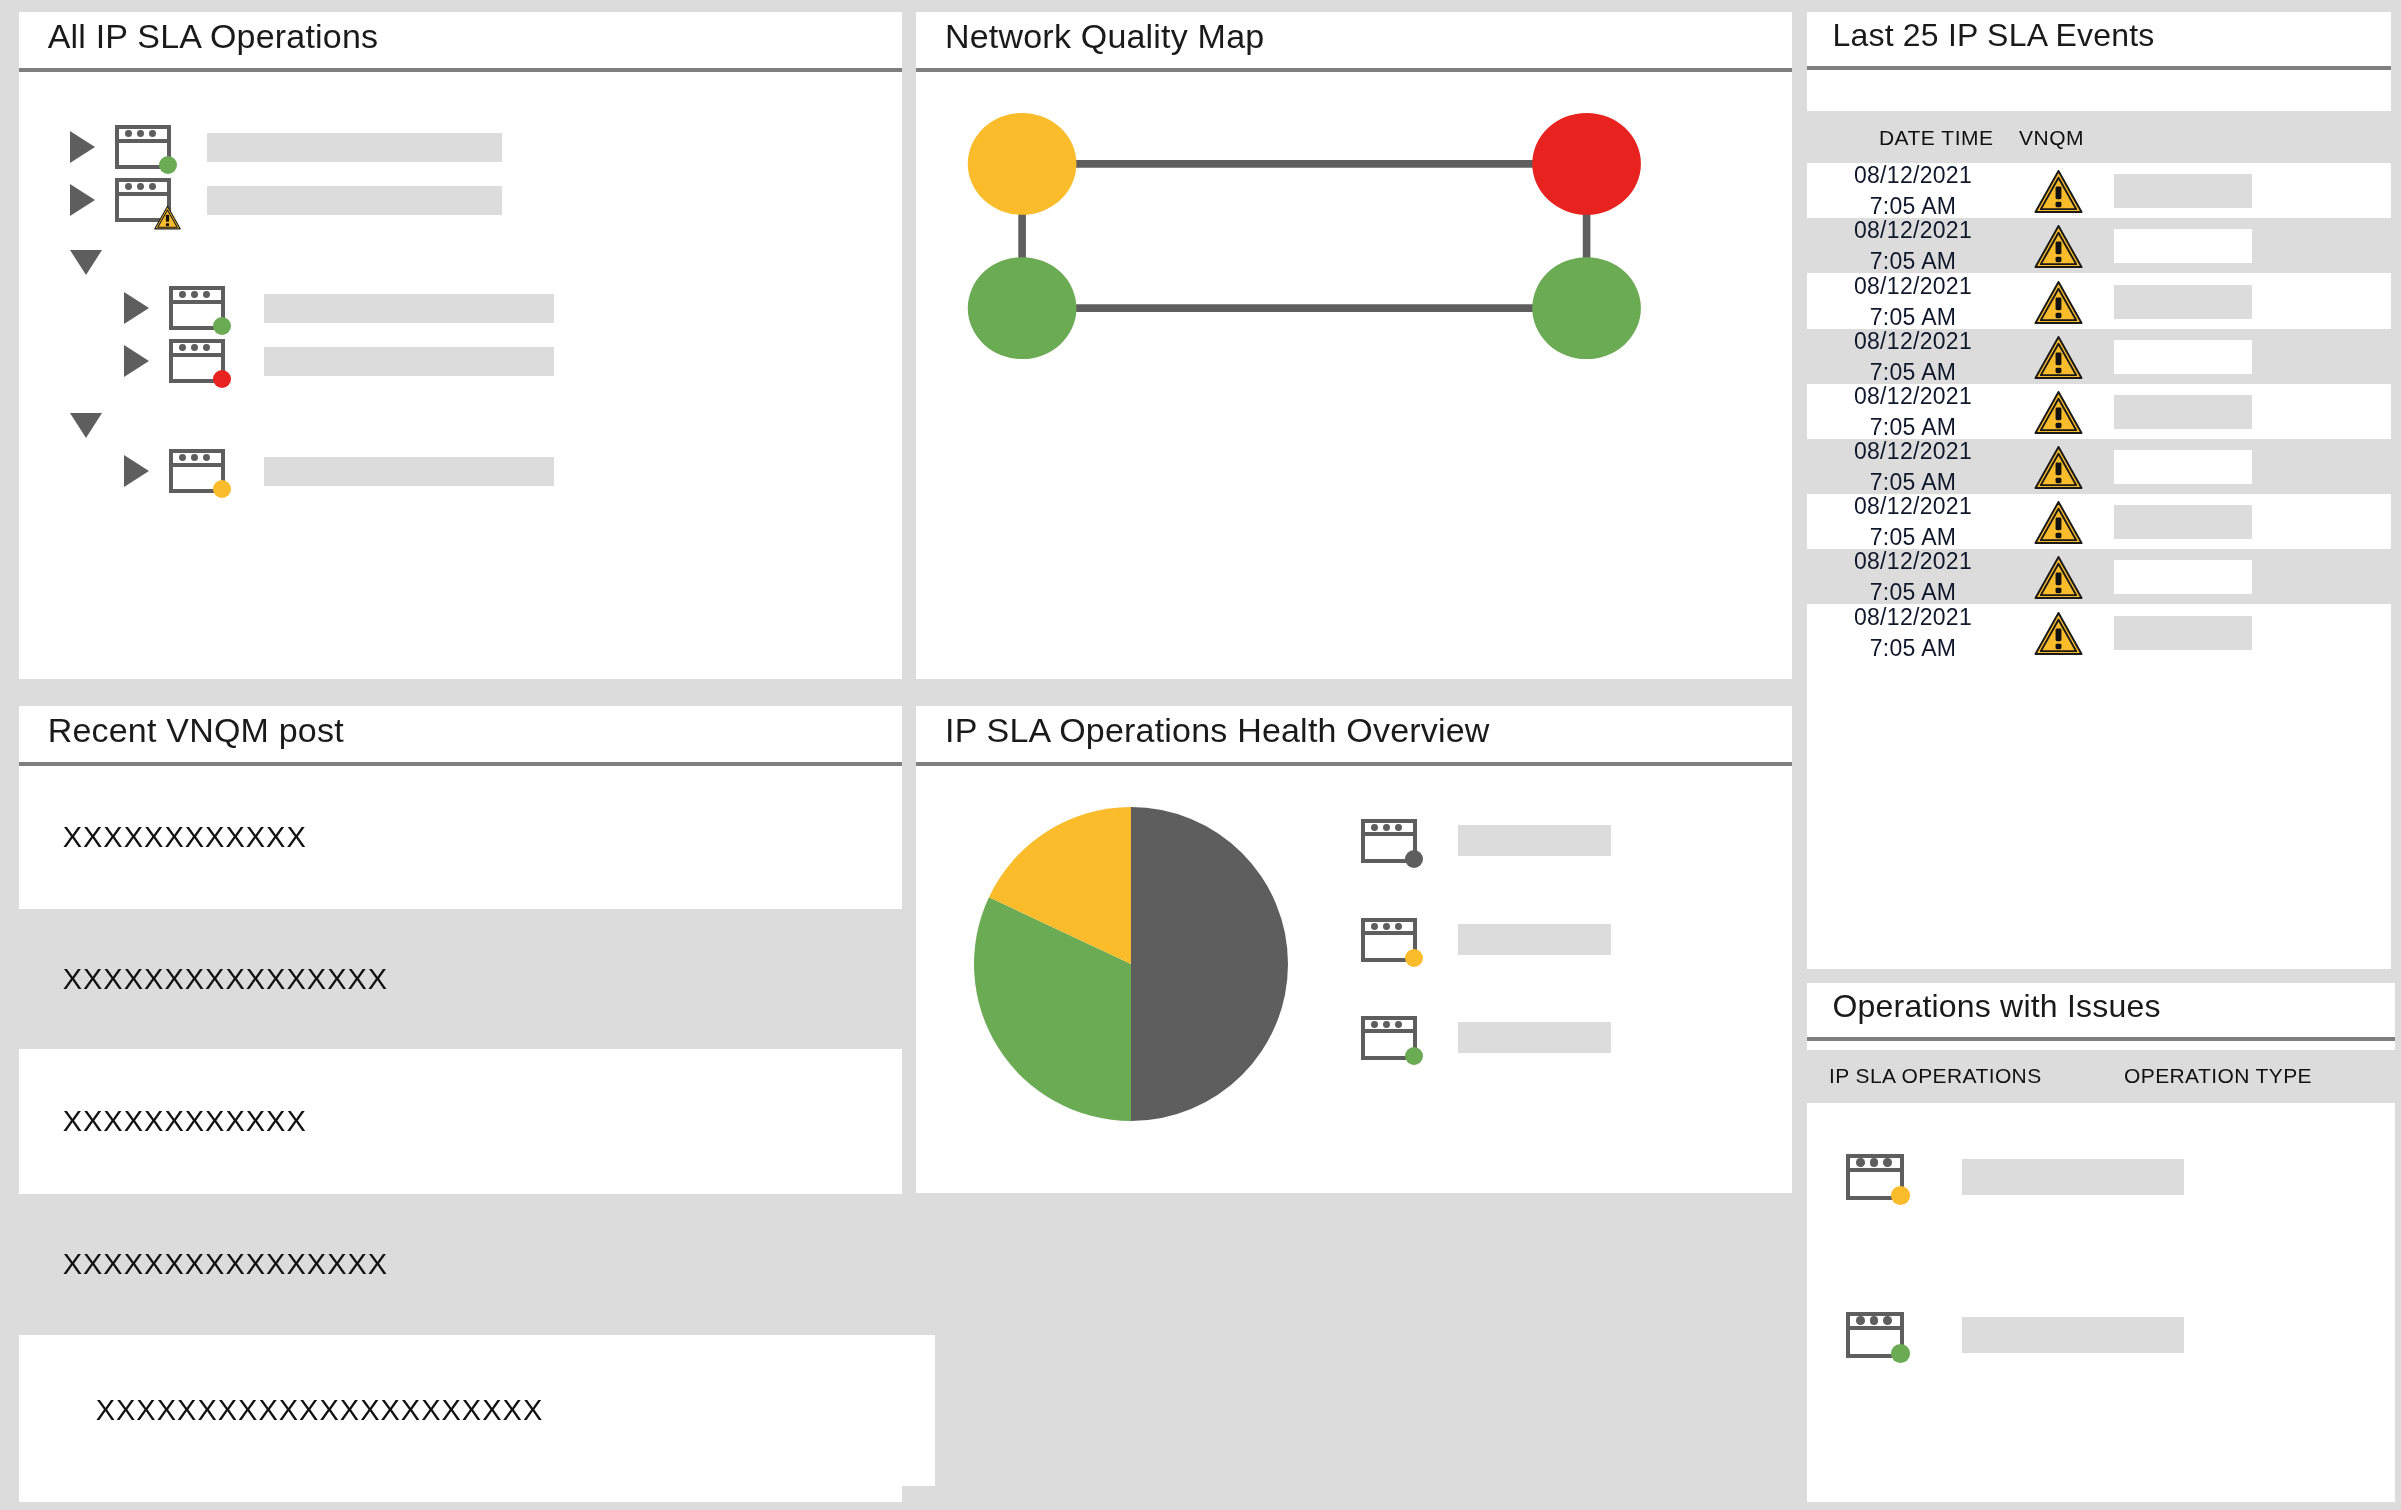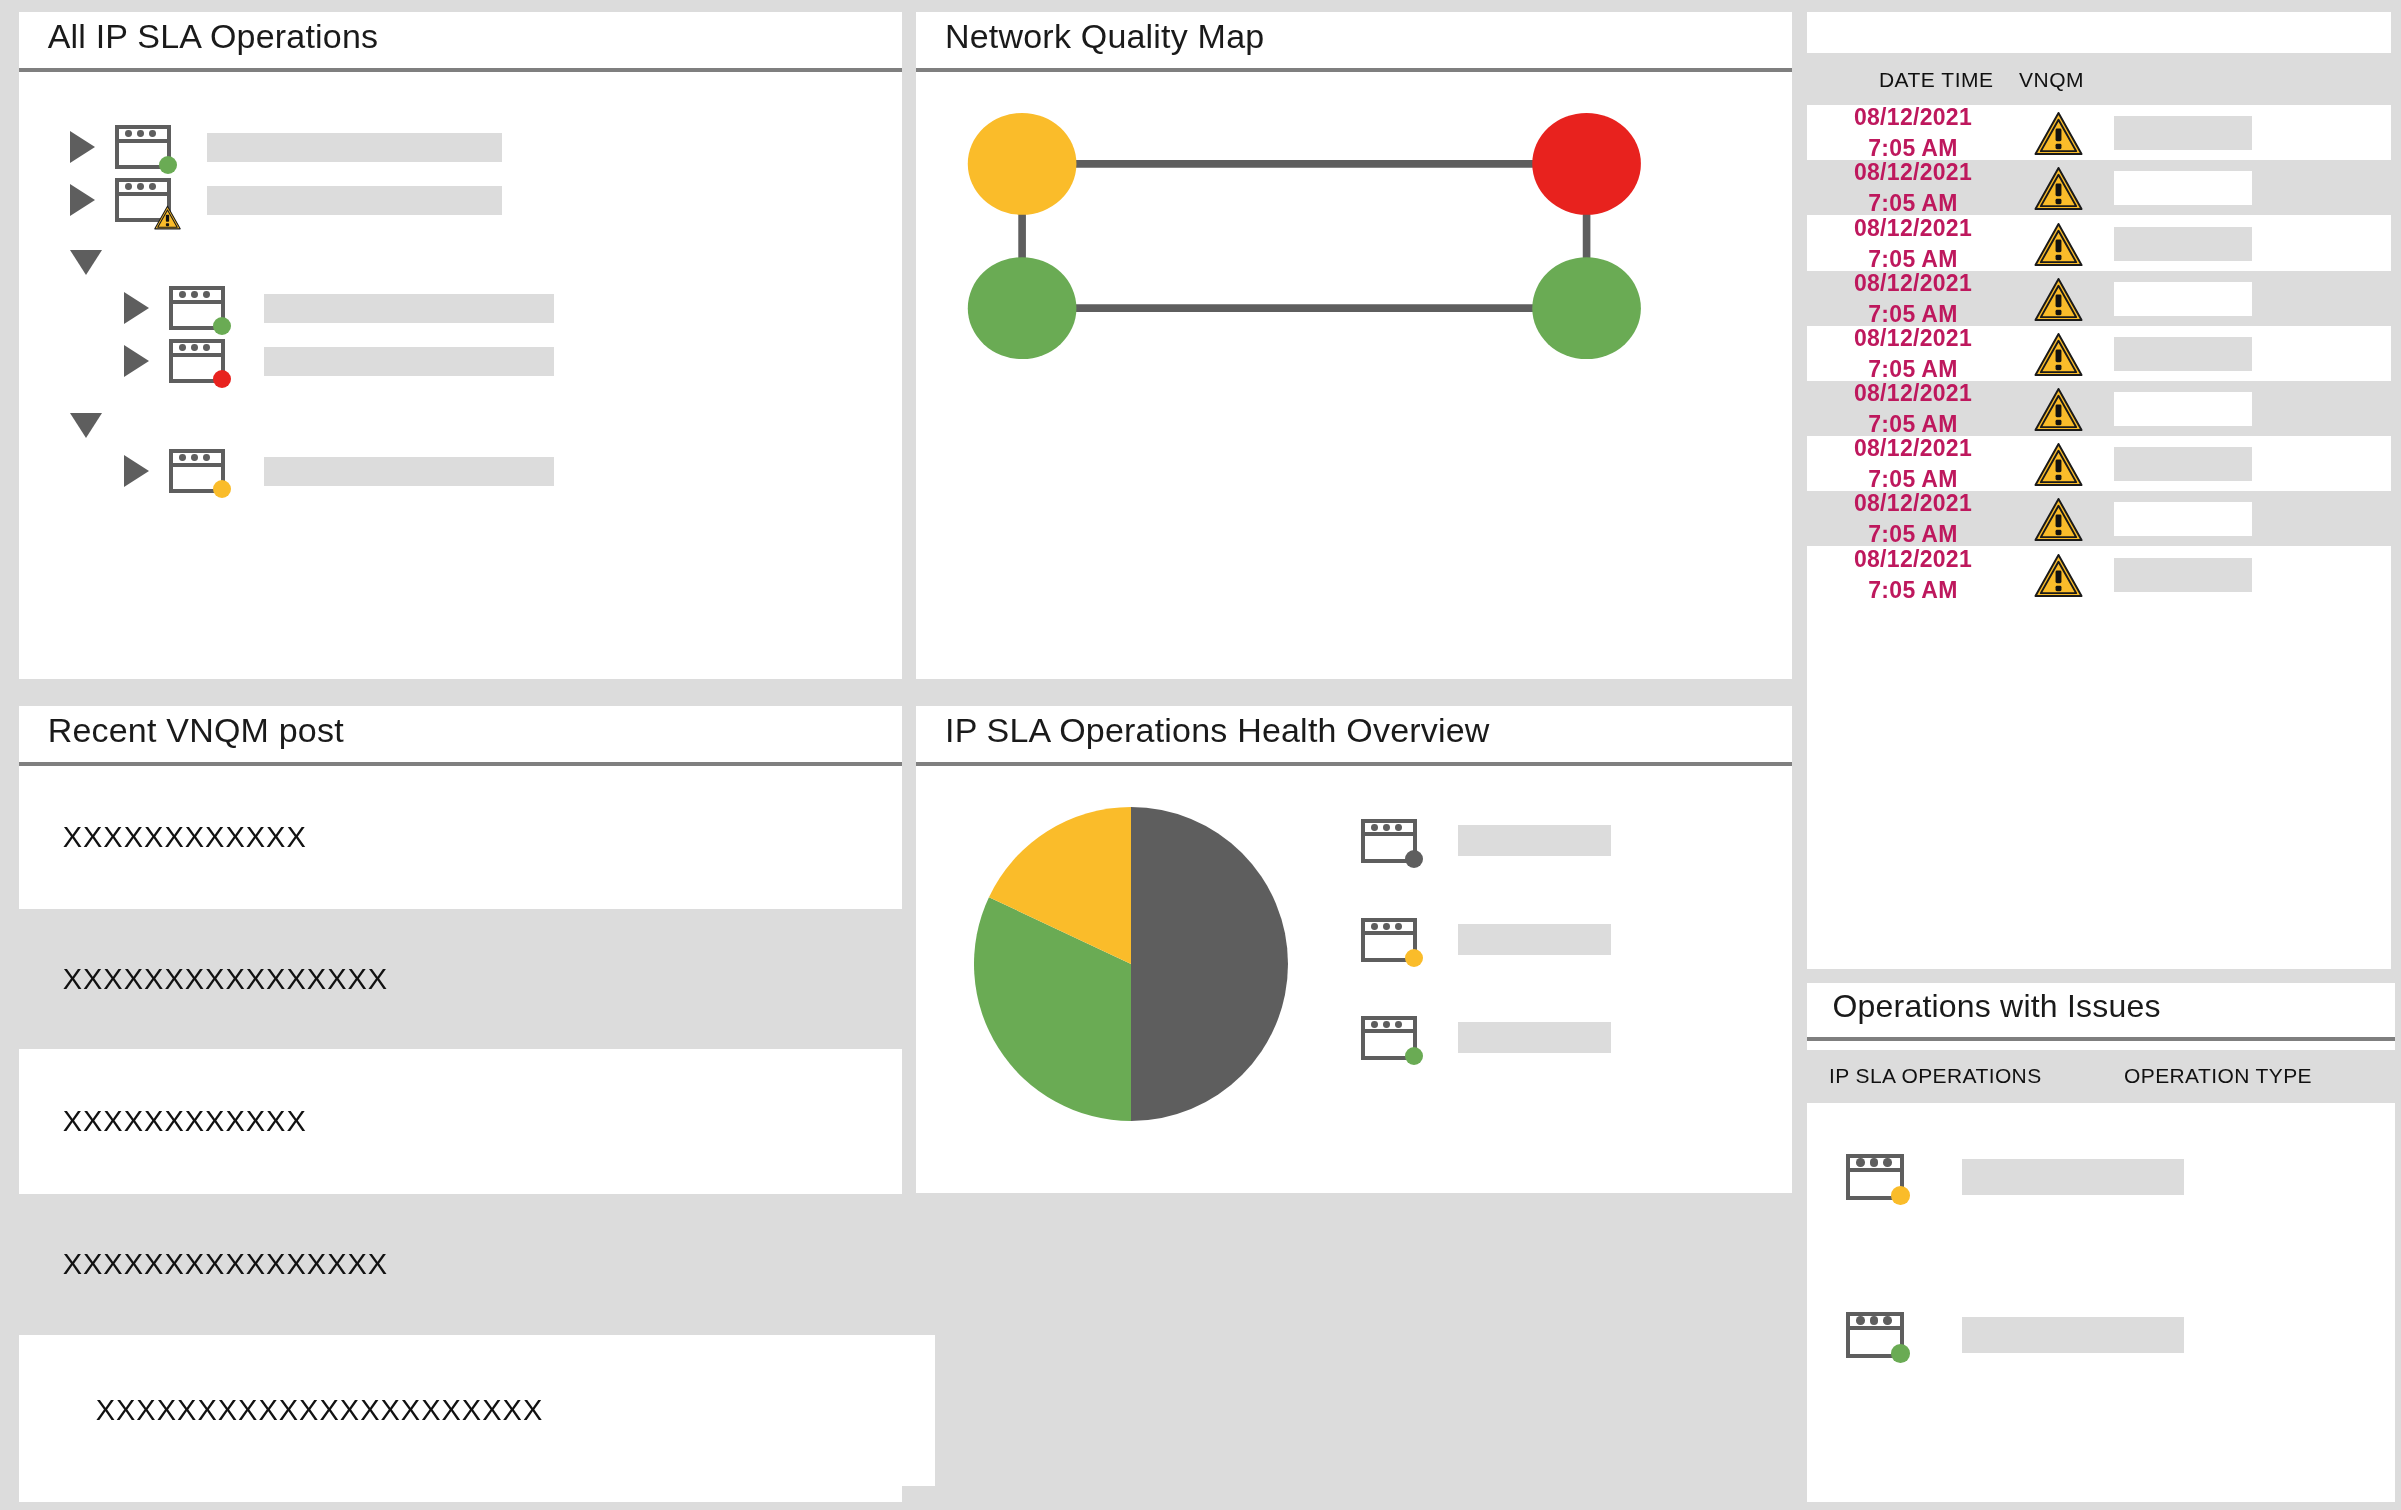--- a/index.html
+++ b/index.html
@@ -89,23 +89,22 @@
     text-align: right;
   }
   .ev-row {
     position: absolute; left: 0; width: 100%;
     display: flex; align-items: center;
   }
   .ev-date {
     width: 212px;
     text-align: center;
     font-size: 23px; line-height: 1.32;
-    color: #be185d;
+    color: #0f172a;
     letter-spacing: 0.3px;
-    font-weight: bold;
   }
   .warn-tri { position: relative; width: 53px; height: 48px; }
 
   .issues-head {
     position: absolute; left: 0; width: 100%;
     background: #dcdcdc;
     display: flex; align-items: center;
     font-size: 21px; color: #111;
     letter-spacing: 0.4px;
   }
@@ -290,20 +289,21 @@
               </span>
               <span class="dot" style="width: 18px; height: 18px; background: rgb(106, 171, 84); right: -5.7px; bottom: -5.3px;"></span>
             </span>
             <span class="ph" style="margin-left: 41px; width: 153px; height: 31px;"></span>
           </div>
         </div>
     </div>
   </div>
 
   <div class="panel" id="p-events" style="left:1807px;top:12px;width:584px;height:957px;">
+    <div class="panel-title small">Last 25 IP SLA Events</div>
     <div id="events-body" style="position:relative;height:874px;">
         <div class="ev-head" style="top: 41px; height: 53px;">
           <span style="margin-left: 25.5px; width: 161px;">DATE TIME</span>
           <span style="margin-left: 25.5px;">VNQM</span>
         </div>
         <div class="ev-row" style="top: 93px; height: 55px; background: rgb(255, 255, 255);">
           <span class="ev-date">
             <div>08/12/2021</div>
             <div>7:05 AM</div>
           </span>

